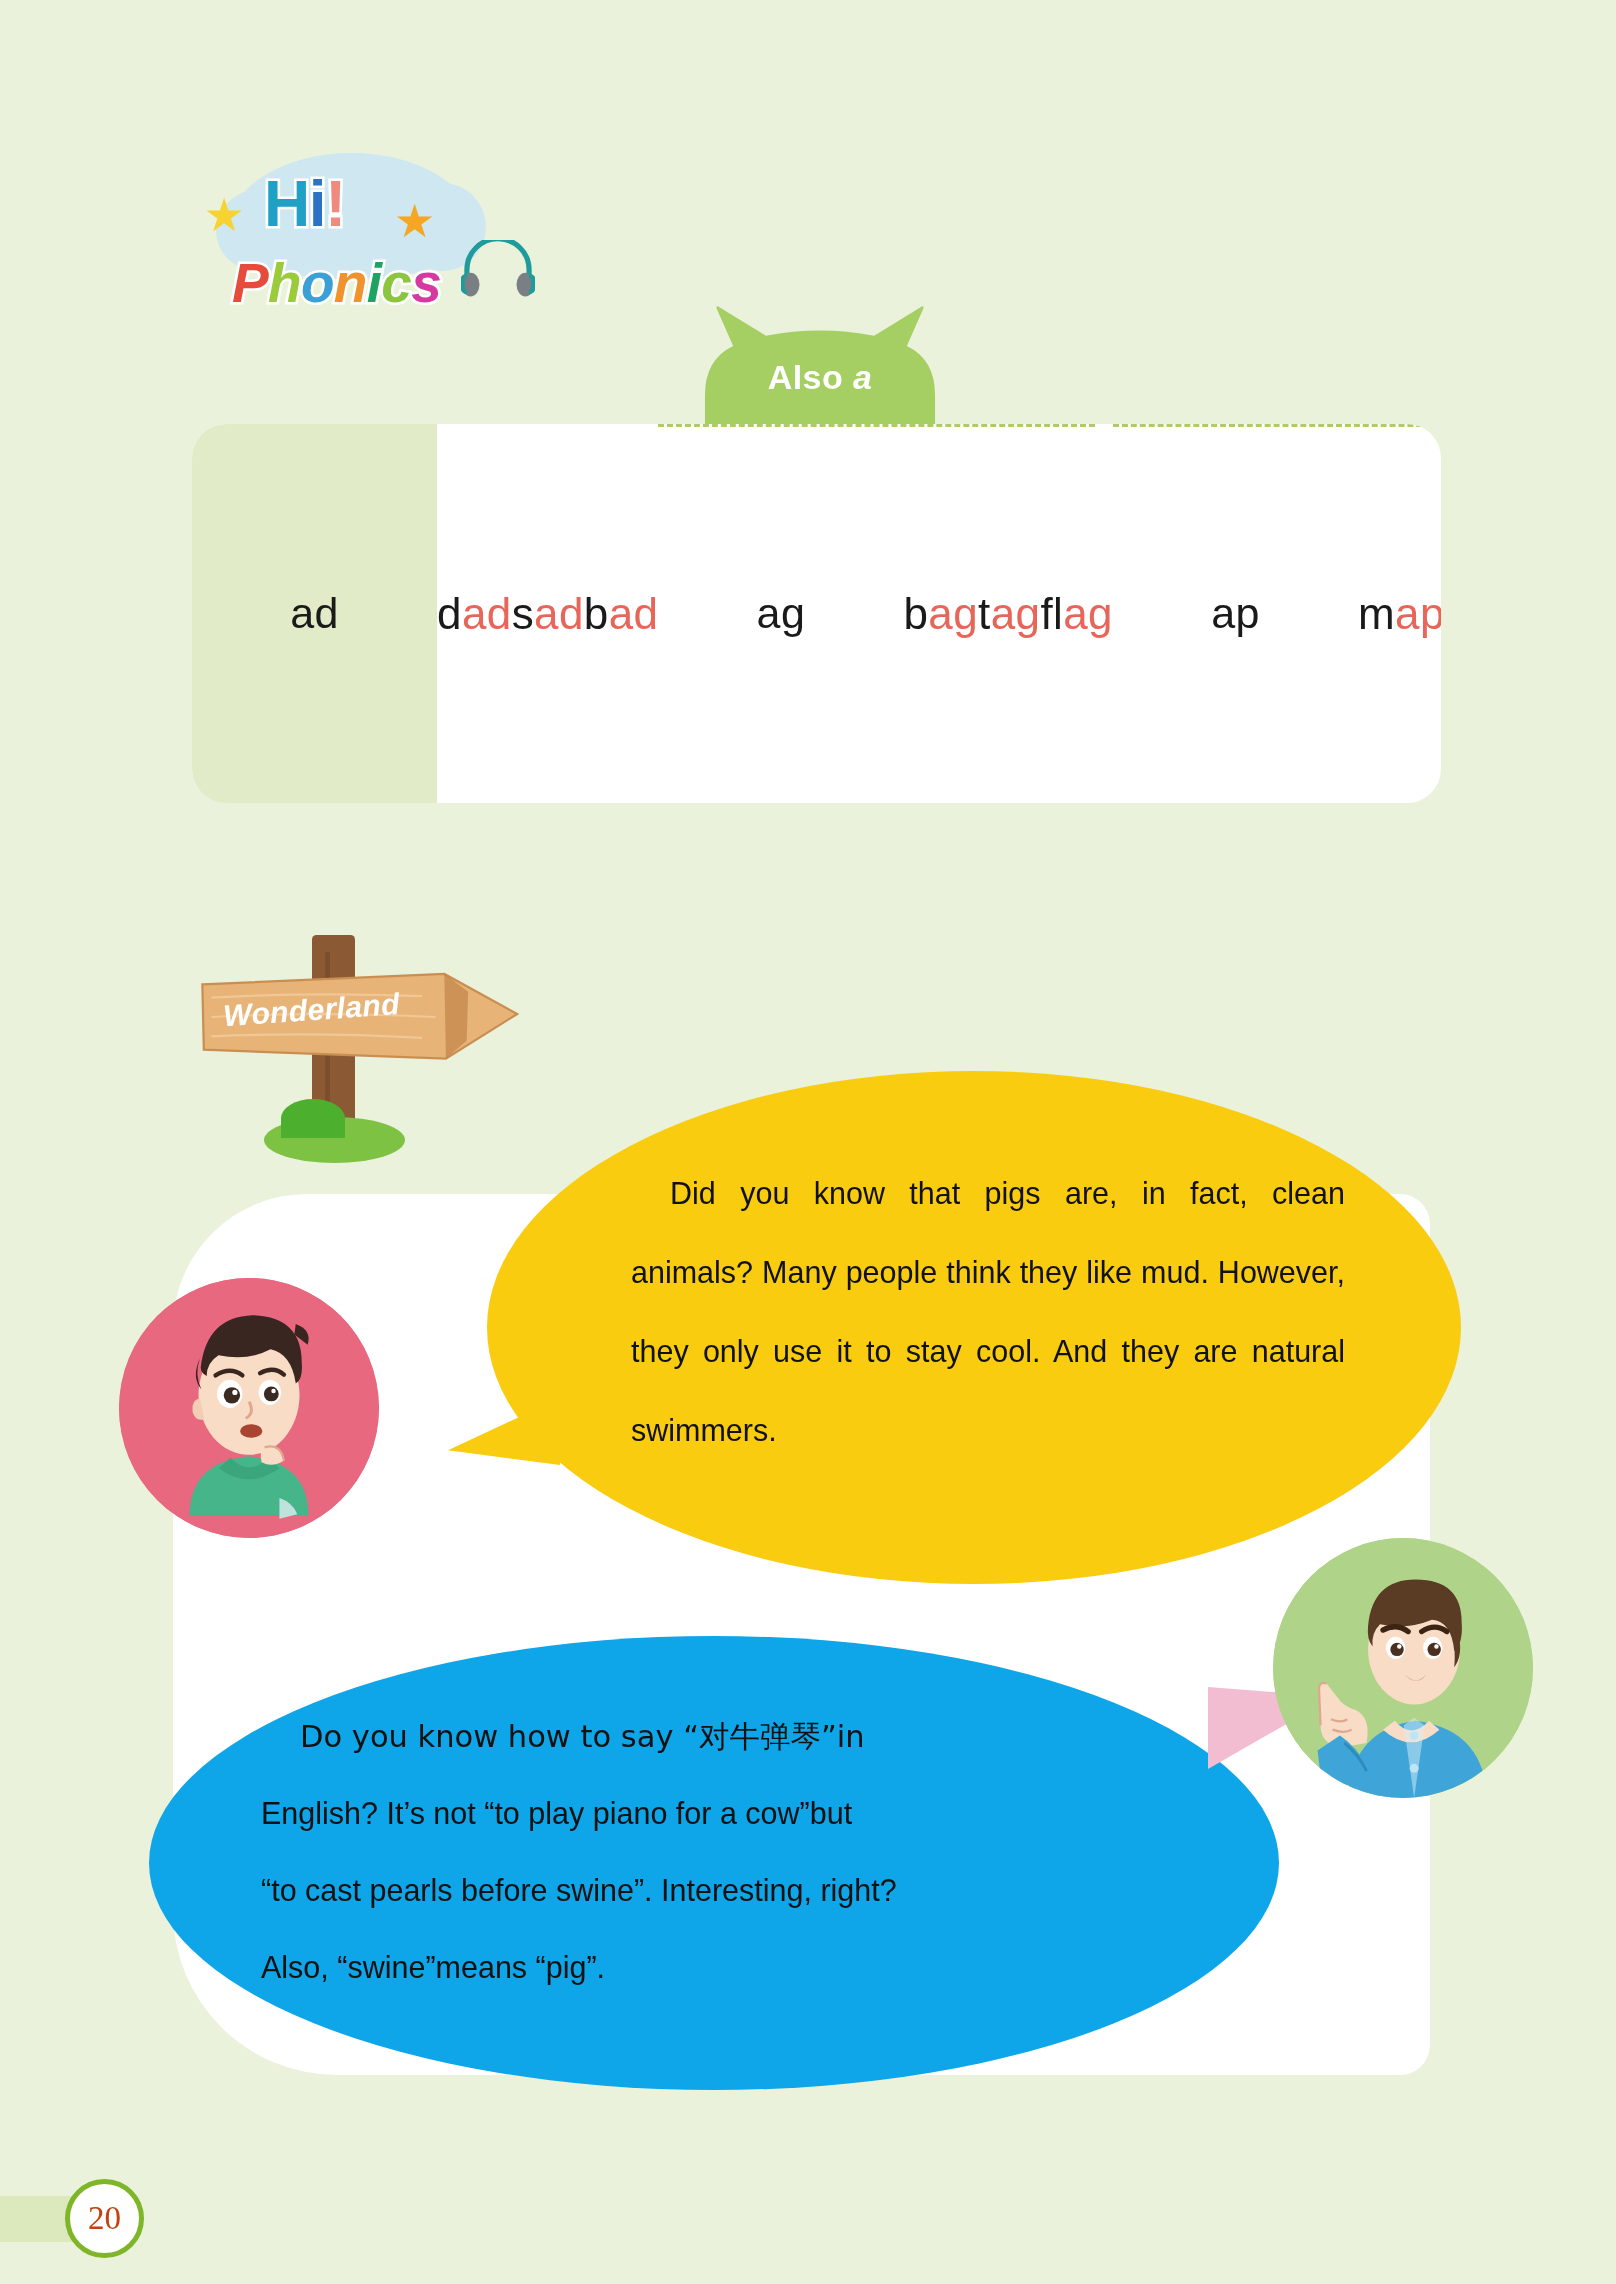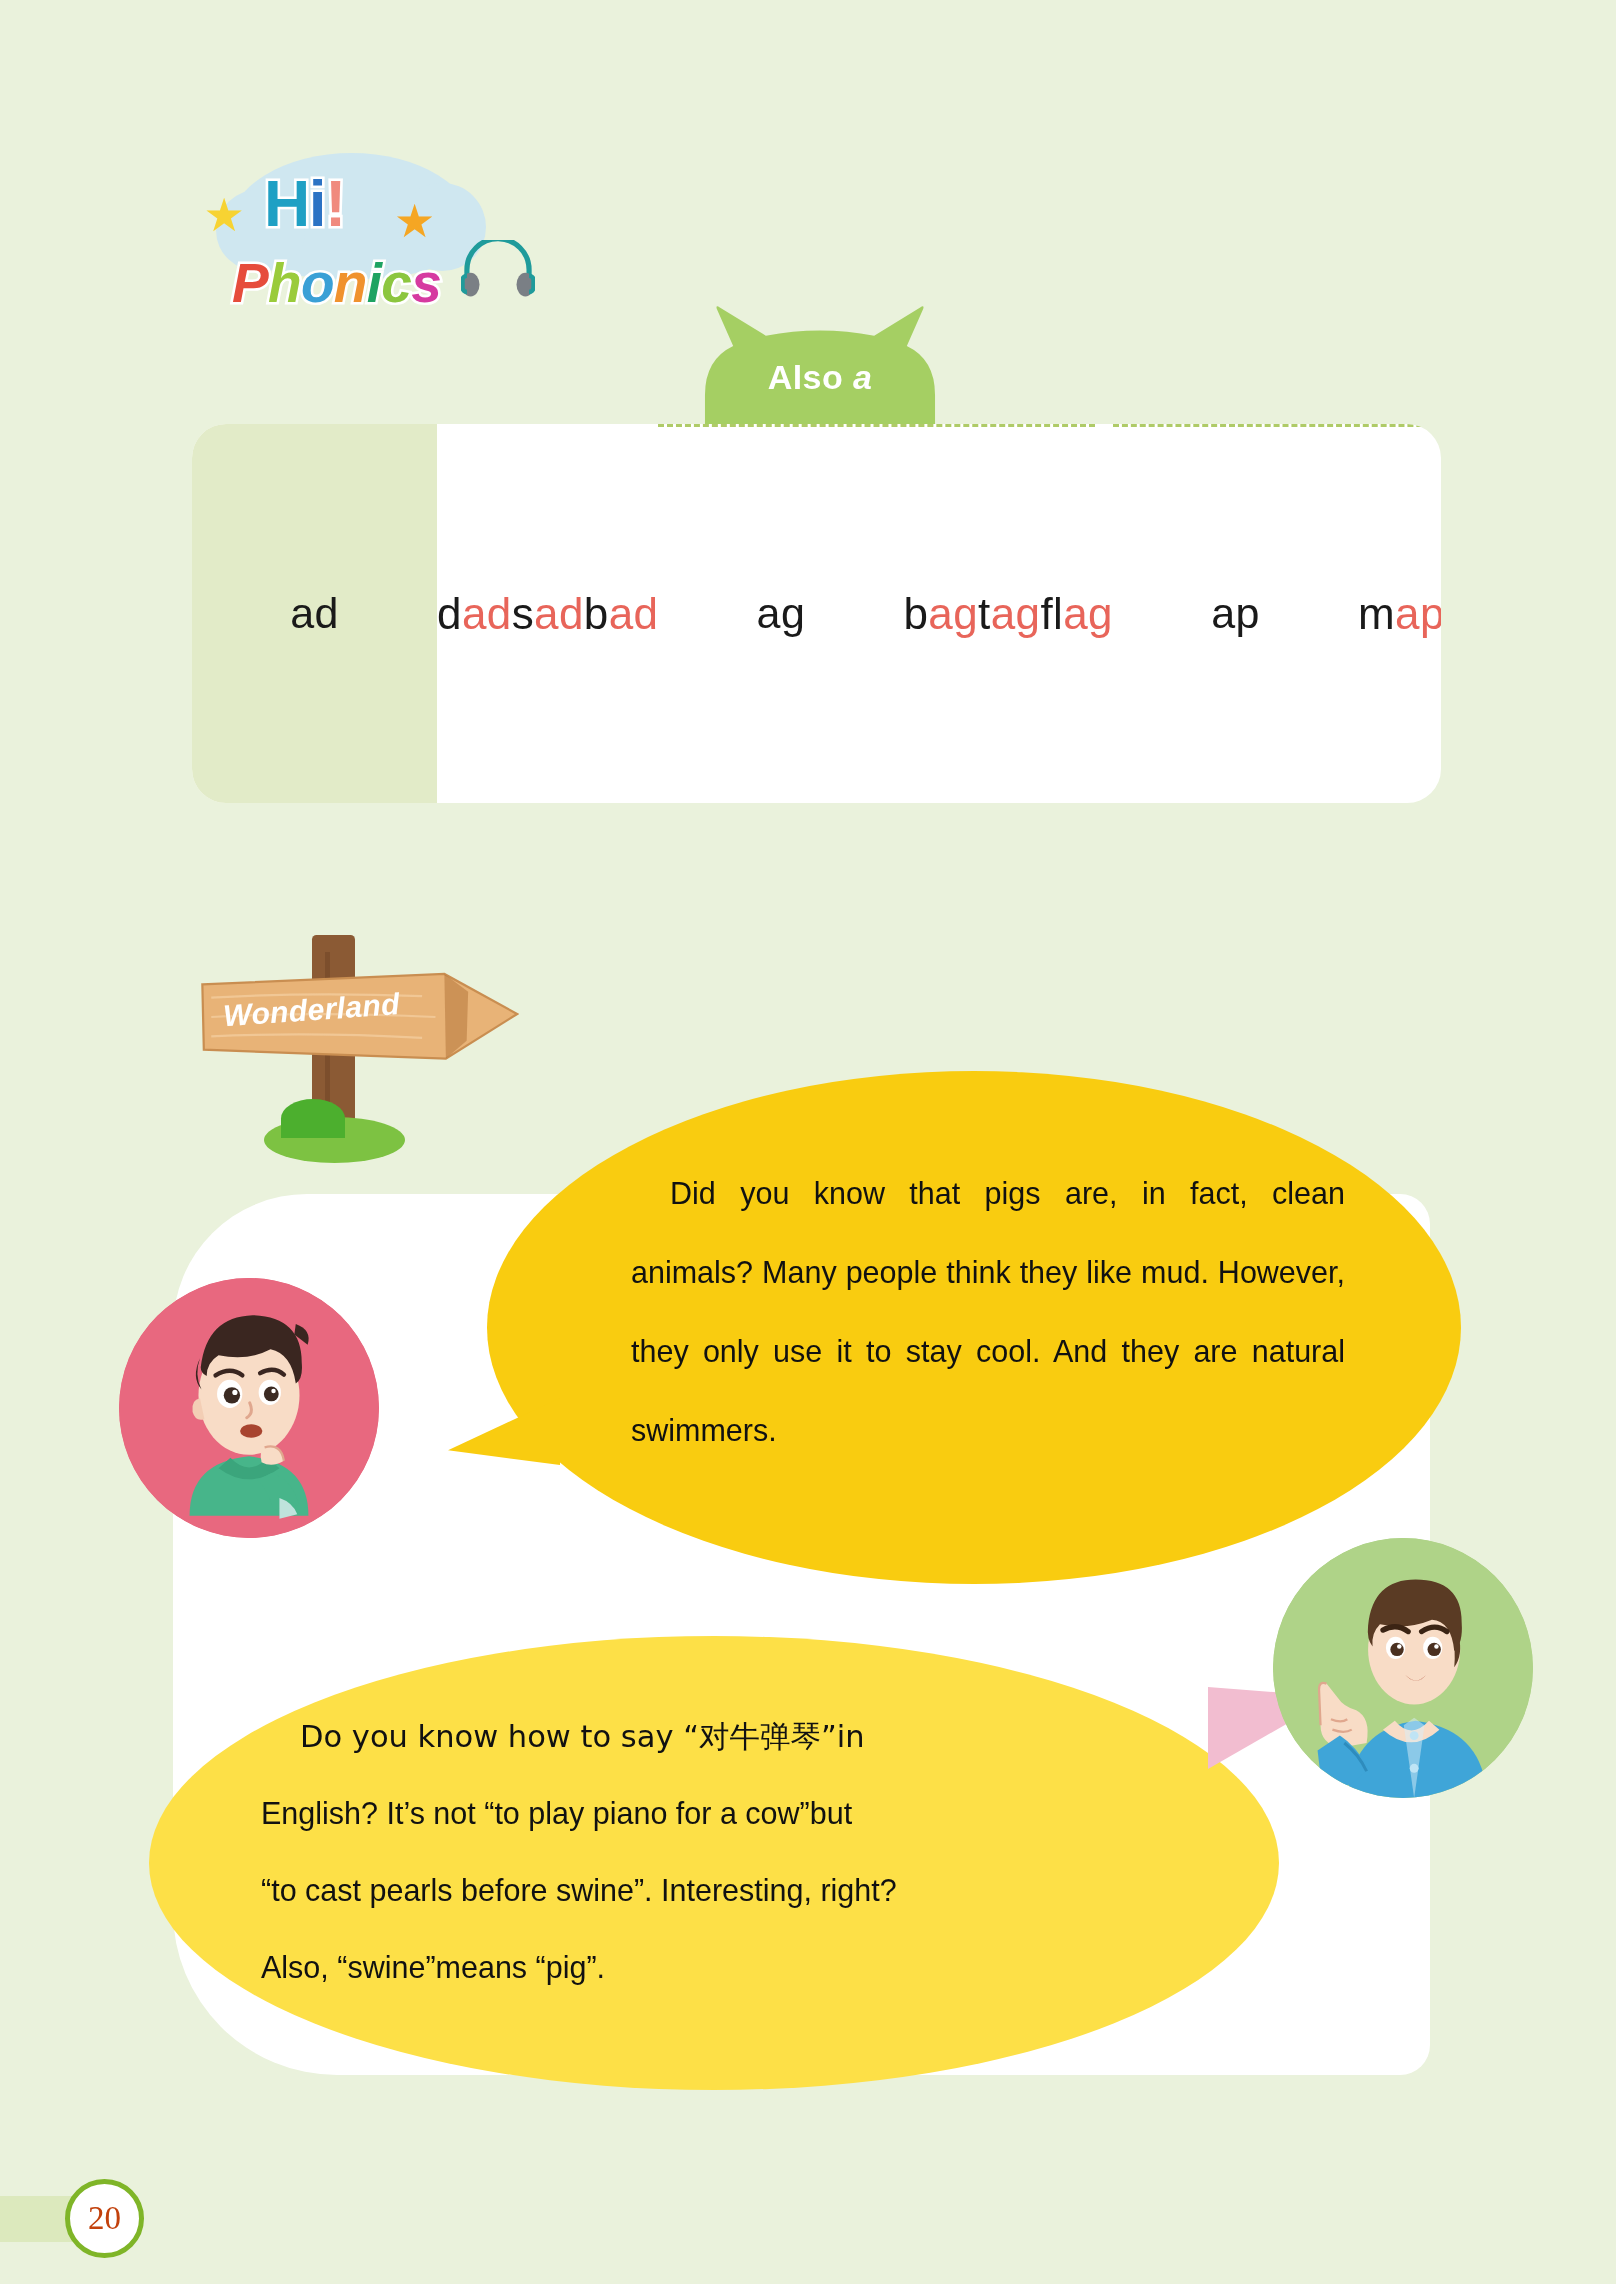--- a/index.html
+++ b/index.html
@@ -124,21 +124,21 @@
   .bubble-yellow {
     left:487px; top:1071px; width:974px; height:513px;
     background:#F9CC10; border-radius:50%;
   }
   .bubble-yellow .tail {
     position:absolute; left:-39px; top:327px; width:112px; height:67px;
     background:#F9CC10; clip-path:polygon(100% 0, 100% 100%, 0 78%);
   }
   .bubble-pink {
     left:149px; top:1636px; width:1130px; height:454px;
-    background:#fde047; border-radius:50%;
+    background:#0ea5e9; border-radius:50%;
   }
   .bubble-pink .tail {
     position:absolute; right:-55px; top:51px; width:126px; height:82px;
     background:#F2BDD0; clip-path:polygon(0 0, 0 100%, 100% 12%);
   }
   .bubble-text {
     position:absolute; color:#111111; text-align:justify;
   }
   .yellow-text {
     left:108px; top:83px; width:714px;

